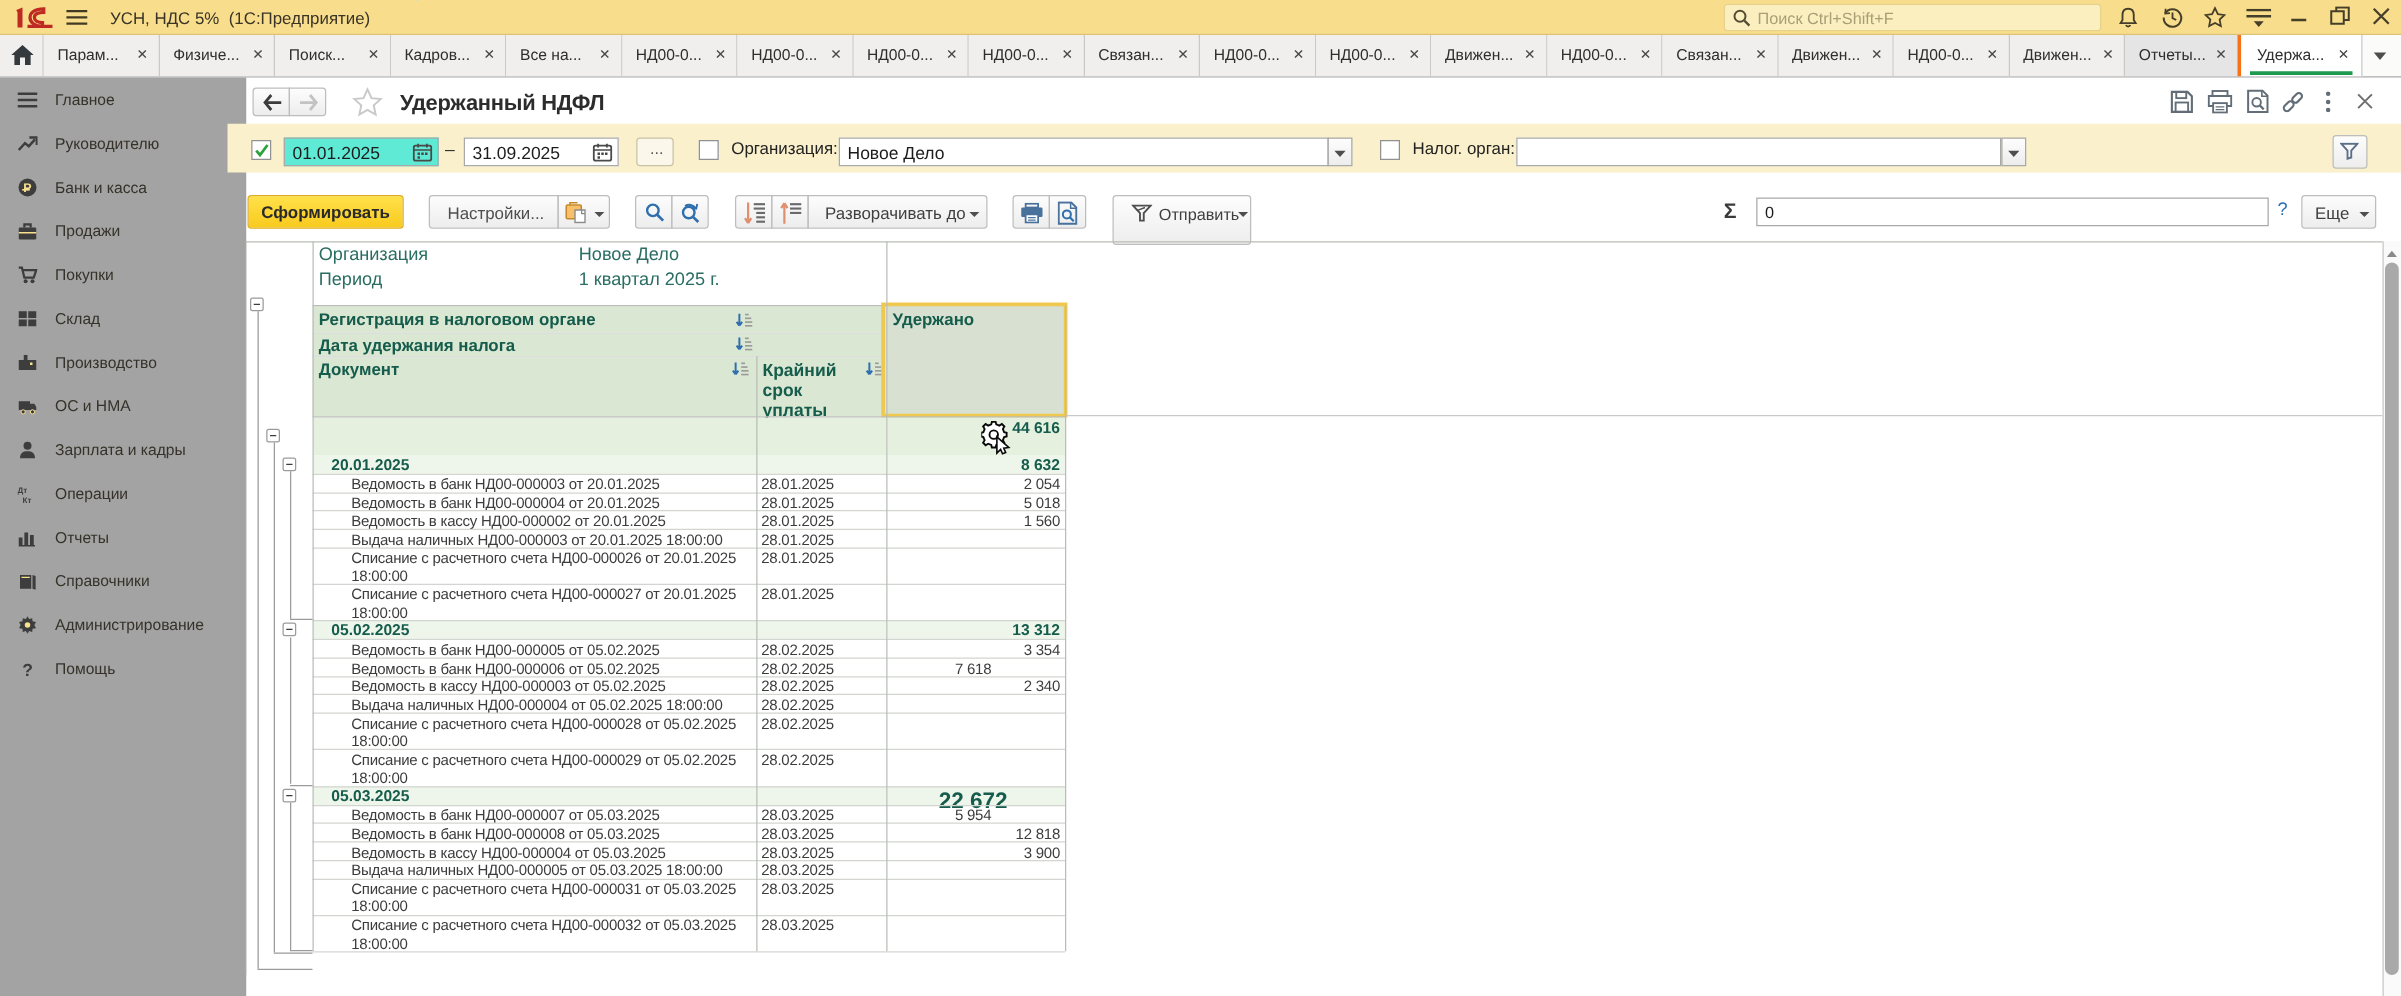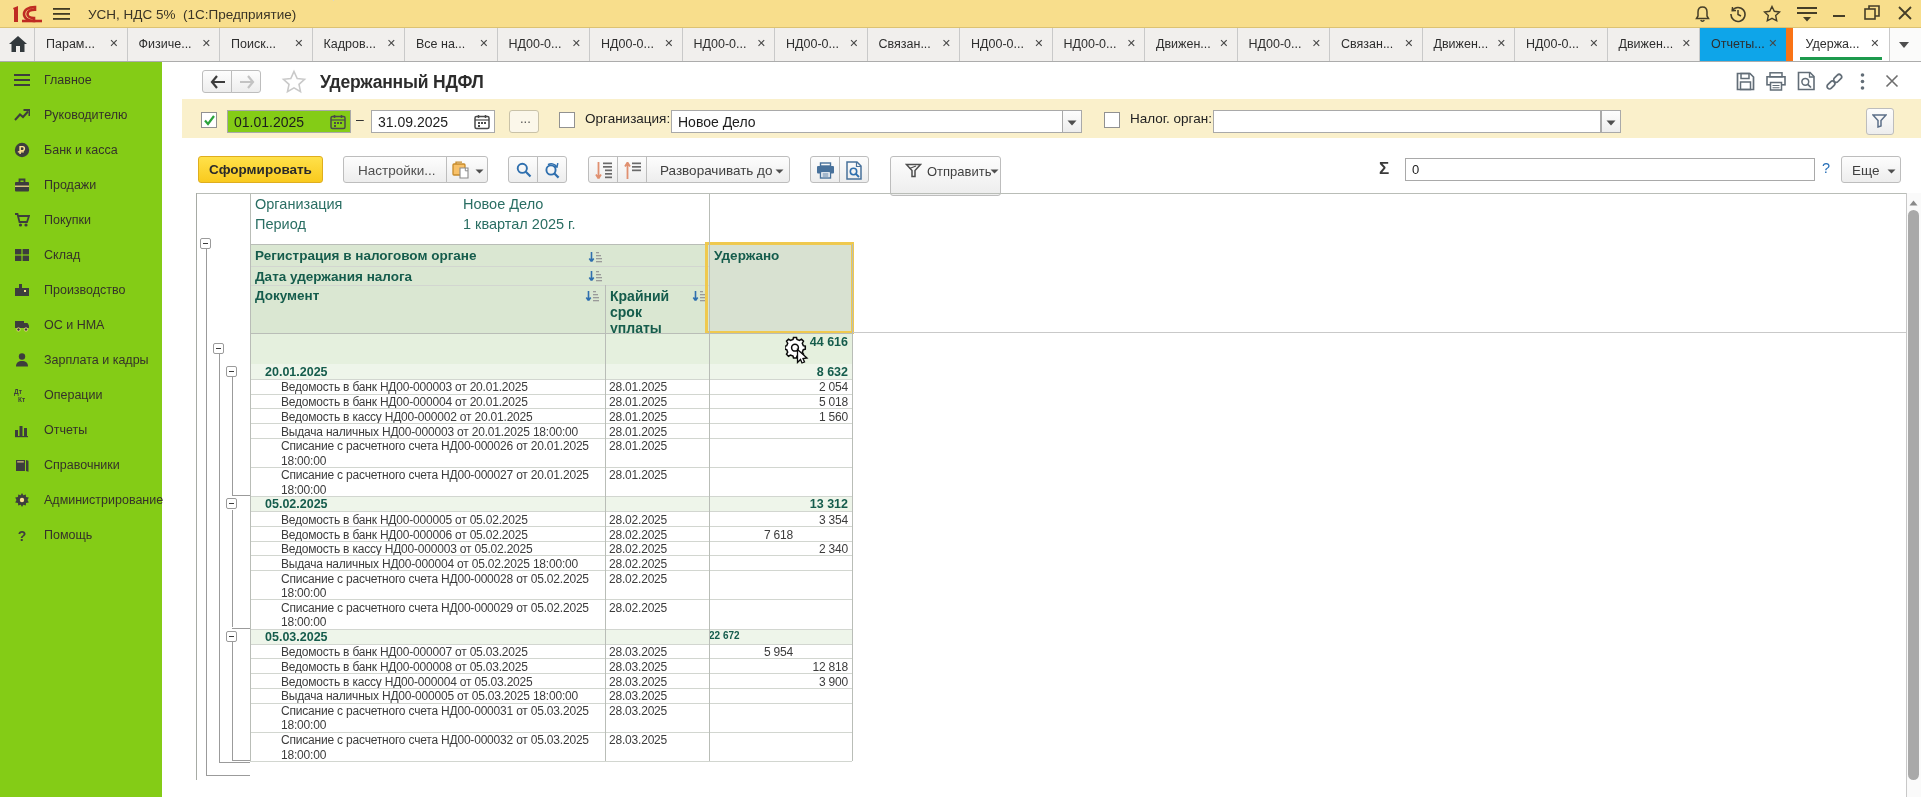--- a/index.html
+++ b/index.html
@@ -14,20 +14,27 @@
     <path d="M2 4 L7 2 L7 18 L3 18 L3 6 Z" fill="#bf2B22"></path>
     <path d="M24 3 C17 3 13 6 13 10 C13 14 17 17 23 17 L23 14 C19 14 16.5 12.5 16.5 10 C16.5 7.5 19 5.8 24 5.8 Z" fill="none" stroke="#bf2b22" stroke-width="2.6"></path>
     <path d="M11 17 L31 17" stroke="#bf2b22" stroke-width="2.6"></path>
   </svg>
   <svg class="abs" style="left:53px;top:8px" width="17" height="12" viewBox="0 0 17 12">
     <rect x="0" y="0" width="17" height="1.8" fill="#413a23"></rect>
         <rect x="0" y="5" width="17" height="1.8" fill="#413a23"></rect>
         <rect x="0" y="10" width="17" height="1.8" fill="#413a23"></rect>
   </svg>
   <div class="abs" style="left:88px;top:7px;font-size:13.5px;color:#3a3426">УСН, НДС 5%&nbsp;&nbsp;(1С:Предприятие)</div>
+  <div class="abs" style="left:1379px;top:3px;width:302px;height:22px;background:#fbefc0;border:1px solid #e6d28d;border-radius:3px">
+    <svg class="abs" style="left:6px;top:3px" width="15" height="15" viewBox="0 0 15 15">
+          <circle cx="6" cy="6" r="4.4" fill="none" stroke="#544d33" stroke-width="1.6"></circle>
+          <path d="M9.5 9.5 L13.5 13.5" stroke="#544d33" stroke-width="1.8"></path>
+        </svg>
+    <div class="abs" style="left:26px;top:3px;font-size:13px;color:#a99f77">Поиск Ctrl+Shift+F</div>
+  </div>
   <svg class="abs" style="left:1694px;top:5px" width="17" height="18" viewBox="0 0 17 18">
         <path d="M8.5 2 C5.5 2 4 4.2 4 7 L4 11 L2.5 13.5 L14.5 13.5 L13 11 L13 7 C13 4.2 11.5 2 8.5 2 Z" fill="none" stroke="#453e28" stroke-width="1.5"></path>
         <path d="M6.8 15 A1.8 1.8 0 0 0 10.2 15" fill="none" stroke="#453e28" stroke-width="1.5"></path>
       </svg>
   <svg class="abs" style="left:1729px;top:5px" width="18" height="18" viewBox="0 0 18 18">
         <path d="M3.2 5.5 A7 7 0 1 1 2 9" fill="none" stroke="#453e28" stroke-width="1.6"></path>
         <path d="M3.5 2 L3.2 5.8 L7 5.5" fill="none" stroke="#453e28" stroke-width="1.4"></path>
         <path d="M9 5 L9 9.5 L12 11" fill="none" stroke="#453e28" stroke-width="1.5"></path>
       </svg>
   <svg class="abs" style="left:1763px;top:5px" width="18" height="18" viewBox="0 0 18 18">
@@ -119,34 +126,34 @@
         <span class="abs" style="right:8px;top:9px;color:#474747;font-size:11px">✕</span>
       </div>
       <div class="abs" style="left:1515.0px;top:0;width:92.5px;height:33px;background:#f1efed;border-right:1px solid #c9c9c9;font-size:12.5px;color:#2e2e2e">
         <span class="abs" style="left:11px;top:9px">НД00-0...</span>
         <span class="abs" style="right:8px;top:9px;color:#474747;font-size:11px">✕</span>
       </div>
       <div class="abs" style="left:1607.5px;top:0;width:92.5px;height:33px;background:#f1efed;border-right:1px solid #c9c9c9;font-size:12.5px;color:#2e2e2e">
         <span class="abs" style="left:11px;top:9px">Движен...</span>
         <span class="abs" style="right:8px;top:9px;color:#474747;font-size:11px">✕</span>
       </div>
-      <div class="abs" style="left:1700.0px;top:0;width:92.5px;height:33px;background:#0ea5e9;border-right:7px solid #f97316;font-size:12.5px;color:#2e2e2e">
+      <div class="abs" style="left:1700.0px;top:0;width:92.5px;height:33px;background:#e5e5e5;border-right:3px solid #f97316;font-size:12.5px;color:#2e2e2e">
         <span class="abs" style="left:11px;top:9px">Отчеты...</span>
         <span class="abs" style="right:8px;top:9px;color:#474747;font-size:11px">✕</span>
       </div>
       <div class="abs" style="left:1792.5px;top:0;width:97px;height:33px;background:#fff;border-right:1px solid #c9c9c9;font-size:12.5px;color:#2e2e2e">
         <span class="abs" style="left:13px;top:9px">Удержа...</span>
         <span class="abs" style="right:9px;top:9px;color:#474747;font-size:11px">✕</span>
         <span class="abs" style="left:7px;right:7px;bottom:1px;height:3px;background:#1d9a4d"></span>
       </div>
       <svg class="abs" style="left:1898px;top:13px" width="12" height="8" viewBox="0 0 12 8">
         <path d="M1 1 L11 1 L6 7 Z" fill="#4e4e4e"></path>
       </svg>
     </div>
-<div class="abs" style="left:0;top:62px;width:162px;height:735px;background:#84cc16">
+<div class="abs" style="left:0;top:62px;width:197px;height:735px;background:#a3a3a3">
       <svg class="abs" style="left:14px;top:10px" width="16" height="16" viewBox="0 0 16 16">
         <rect x="0" y="2" width="16" height="2" fill="#3d3d3d"></rect>
         <rect x="0" y="7" width="16" height="2" fill="#3d3d3d"></rect>
         <rect x="0" y="12" width="16" height="2" fill="#3d3d3d"></rect>
       </svg>
       <div class="abs" style="left:44px;top:11px;font-size:12.5px;color:#35322a;white-space:nowrap">Главное</div>
       <svg class="abs" style="left:14px;top:45px" width="16" height="16" viewBox="0 0 16 16">
         <path d="M1 13 L6 7.5 L9 10 L14 4.5" fill="none" stroke="#3d3d3d" stroke-width="2"></path>
         <path d="M9.5 3 L15.5 3 L15.5 9" fill="none" stroke="#3d3d3d" stroke-width="2"></path>
       </svg>
@@ -268,21 +275,21 @@
 <svg class="abs" style="left:1885px;top:74px" width="14" height="14" viewBox="0 0 14 14">
       <path d="M1.5 1.5 L12.5 12.5 M12.5 1.5 L1.5 12.5" stroke="#6e6e6e" stroke-width="1.6"></path>
     </svg>
 
 <div class="abs" style="left:182px;top:99px;width:1739px;height:39px;background:#faf0cb">
   <div class="abs" style="left:19px;top:13px;width:16px;height:16px;background:#fff;border:1px solid #919191">
         <svg class="abs" style="left:1px;top:1px" width="13" height="13" viewBox="0 0 13 13">
           <path d="M2 6.5 L5 10 L11 2" fill="none" stroke="#2ba33b" stroke-width="2.2"></path>
         </svg>
       </div>
-  <div class="abs" style="left:45px;top:11px;width:124px;height:23px;background:#84cc16;border:1px solid #a9a9a9">
+  <div class="abs" style="left:45px;top:11px;width:124px;height:23px;background:#5eead4;border:1px solid #a9a9a9">
         <span class="abs" style="left:6px;top:3px;font-size:14px;color:#1c1c1c">01.01.2025</span>
         <svg class="abs" style="right:4px;top:3px" width="16" height="16" viewBox="0 0 16 16">
           <rect x="1" y="2.5" width="14" height="12" rx="1.5" fill="none" stroke="#4a4a4a" stroke-width="1.5"></rect>
           <path d="M4.5 1 L4.5 4 M11.5 1 L11.5 4" stroke="#4a4a4a" stroke-width="1.5"></path>
           <path d="M1 6 L15 6" stroke="#4a4a4a" stroke-width="1.2"></path>
           <rect x="4" y="8" width="2" height="2" fill="#4a4a4a"></rect>
           <rect x="7" y="8" width="2" height="2" fill="#4a4a4a"></rect>
           <rect x="10" y="8" width="2" height="2" fill="#4a4a4a"></rect>
           <rect x="4" y="11" width="2" height="2" fill="#4a4a4a"></rect>
         </svg>
@@ -513,21 +520,21 @@
     <div class="abs" style="left:709px;top:542.2px;width:139px;text-align:right;font-size:12px;letter-spacing:-0.2px;color:#3c3c3c">2 340</div>
     <div class="abs" style="left:281px;top:556.9px;font-size:12px;letter-spacing:-0.2px;line-height:14.4px;color:#3c3c3c;white-space:nowrap">Выдача наличных НД00-000004 от 05.02.2025 18:00:00</div>
     <div class="abs" style="left:609px;top:556.9px;font-size:12px;letter-spacing:-0.2px;color:#3c3c3c">28.02.2025</div>
     <div class="abs" style="left:281px;top:571.6px;font-size:12px;letter-spacing:-0.2px;line-height:14.4px;color:#3c3c3c;white-space:nowrap">Списание с расчетного счета НД00-000028 от 05.02.2025<br>18:00:00</div>
     <div class="abs" style="left:609px;top:571.6px;font-size:12px;letter-spacing:-0.2px;color:#3c3c3c">28.02.2025</div>
     <div class="abs" style="left:281px;top:600.8px;font-size:12px;letter-spacing:-0.2px;line-height:14.4px;color:#3c3c3c;white-space:nowrap">Списание с расчетного счета НД00-000029 от 05.02.2025<br>18:00:00</div>
     <div class="abs" style="left:609px;top:600.8px;font-size:12px;letter-spacing:-0.2px;color:#3c3c3c">28.02.2025</div>
     <div class="abs" style="left:251px;top:628.5px;width:458px;height:15.2px;background:#eef5ea"></div>
     <div class="abs" style="left:710px;top:628.5px;width:142px;height:15.2px;background:#eef5ea"></div>
     <div class="abs tt" style="left:265px;top:629.5px;font-size:12.5px">05.03.2025</div>
-    <div class="abs tt" style="left:709px;top:629.5px;width:139px;text-align:left;font-size:10px">22 672</div>
+    <div class="abs tt" style="left:709px;top:629.5px;width:139px;text-align:center;font-size:18px">22 672</div>
     <div class="abs" style="left:281px;top:645.2px;font-size:12px;letter-spacing:-0.2px;line-height:14.4px;color:#3c3c3c;white-space:nowrap">Ведомость в банк НД00-000007 от 05.03.2025</div>
     <div class="abs" style="left:609px;top:645.2px;font-size:12px;letter-spacing:-0.2px;color:#3c3c3c">28.03.2025</div>
     <div class="abs" style="left:709px;top:645.2px;width:139px;text-align:center;font-size:12px;letter-spacing:-0.2px;color:#3c3c3c">5 954</div>
     <div class="abs" style="left:281px;top:659.9px;font-size:12px;letter-spacing:-0.2px;line-height:14.4px;color:#3c3c3c;white-space:nowrap">Ведомость в банк НД00-000008 от 05.03.2025</div>
     <div class="abs" style="left:609px;top:659.9px;font-size:12px;letter-spacing:-0.2px;color:#3c3c3c">28.03.2025</div>
     <div class="abs" style="left:709px;top:659.9px;width:139px;text-align:right;font-size:12px;letter-spacing:-0.2px;color:#3c3c3c">12 818</div>
     <div class="abs" style="left:281px;top:674.6px;font-size:12px;letter-spacing:-0.2px;line-height:14.4px;color:#3c3c3c;white-space:nowrap">Ведомость в кассу НД00-000004 от 05.03.2025</div>
     <div class="abs" style="left:609px;top:674.6px;font-size:12px;letter-spacing:-0.2px;color:#3c3c3c">28.03.2025</div>
     <div class="abs" style="left:709px;top:674.6px;width:139px;text-align:right;font-size:12px;letter-spacing:-0.2px;color:#3c3c3c">3 900</div>
     <div class="abs" style="left:281px;top:689.3px;font-size:12px;letter-spacing:-0.2px;line-height:14.4px;color:#3c3c3c;white-space:nowrap">Выдача наличных НД00-000005 от 05.03.2025 18:00:00</div>

